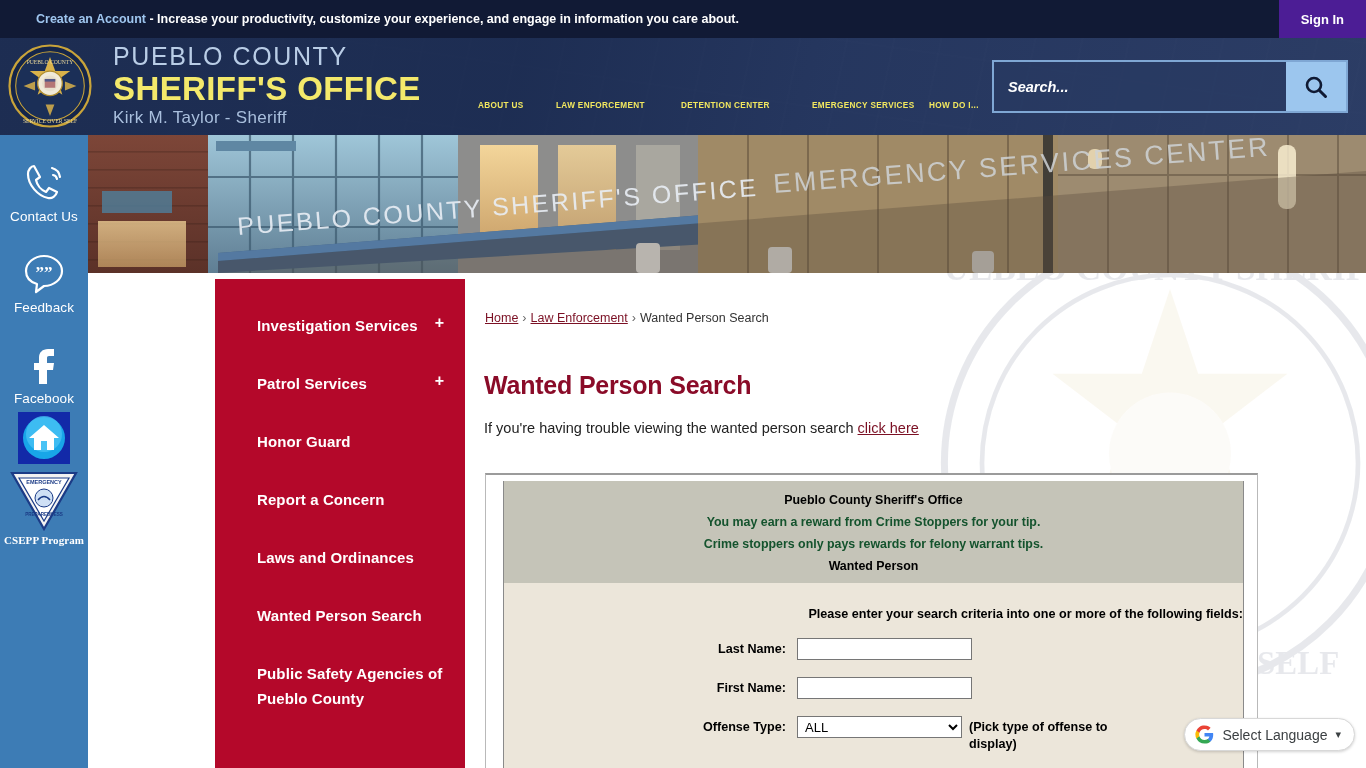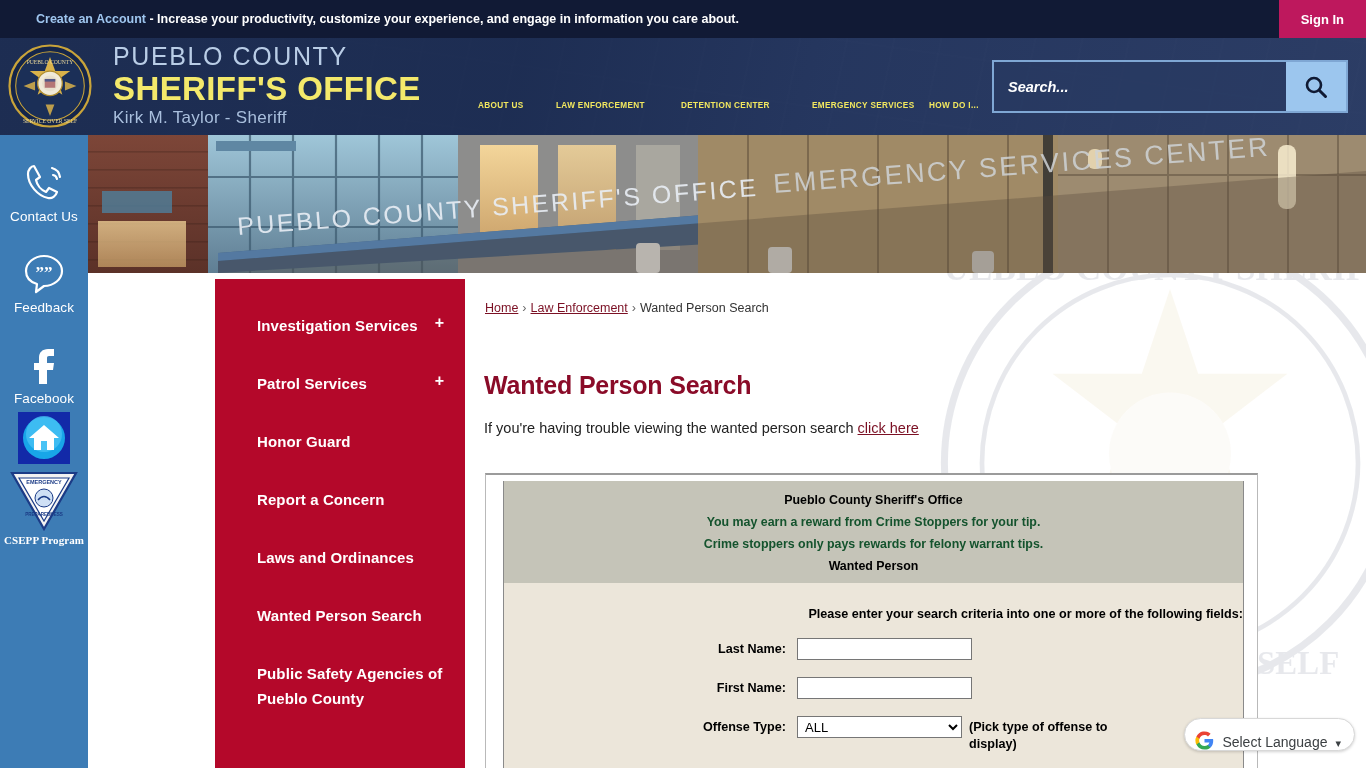--- a/index.html
+++ b/index.html
@@ -19,21 +19,21 @@
     color:#ffffff;
     font-size:12.5px; font-weight:bold;
     display:flex; align-items:center;
   }
   #top-bar-msg { margin-left:36px; white-space:nowrap; }
   #create-account-link { color:#9fc6ef; text-decoration:none; font-weight:bold; }
   #top-bar-rest { color:#ffffff; font-weight:bold; }
   #sign-in-btn {
     position:absolute; right:0; top:0; height:38px;
     display:flex; align-items:center; padding:0 22px;
-    background:#be185d; color:#fff; font-size:13px; font-weight:bold;
+    background:#4c1d95; color:#fff; font-size:13px; font-weight:bold;
     cursor:pointer; border:none;
     font-family:"Liberation Sans", sans-serif;
     margin-left:44px;
   }
 
   
   #header-band {
     position:absolute; left:0; top:38px; width:1366px; height:97px;
     background:#1d2d52;
     overflow:hidden;
@@ -136,21 +136,21 @@
   
   #content {
     position:absolute; left:465px; top:273px; width:901px; height:495px;
     background:#ffffff; overflow:hidden;
   }
   #seal-watermark {
     position:absolute; left:470px; top:-45px; width:470px; height:470px;
     opacity:0.10; pointer-events:none;
   }
   #breadcrumb {
-    position:absolute; left:20px; top:28px; font-size:12.5px; color:#333333;
+    position:absolute; left:20px; top:38px; font-size:12.5px; color:#333333;
     white-space:nowrap;
   }
   #breadcrumb a { color:#7b1024; text-decoration:underline; }
   #breadcrumb .sep { color:#666666; margin:0 4px; }
   #breadcrumb .current { color:#333333; }
 
   #page-title {
     position:absolute; left:19px; top:81px;
     font-size:25px; font-weight:bold; color:#8a0b28; letter-spacing:-0.2px;
   }
@@ -209,21 +209,21 @@
     max-width:175px; line-height:17px; padding-top:3px;
   }
   .form-row.checkbox-row { margin-top:13px; }
   .form-label.wrap { text-align:right; line-height:16px; padding-top:1px; }
   .cb-hint { font-size:12.6px; font-weight:bold; color:#e5000f; margin-left:5px; padding-top:2px; }
 
   
   #translate-widget {
     position:absolute; right:11px; bottom:17px;
     height:33px; background:#ffffff; border:1px solid #d8d8d8;
-    border-radius:17px; display:flex; align-items:flex-end;
+    border-radius:17px; display:flex; align-items:center;
     padding:0 13px 0 10px; gap:8px;
     box-shadow:0 1px 3px rgba(0,0,0,0.18);
     cursor:pointer;
   }
   #translate-label { font-size:14px; color:#3c4043; }
   .chev { color:#3c4043; font-size:11px; }
 </style>
 </head>
 <body>
 

